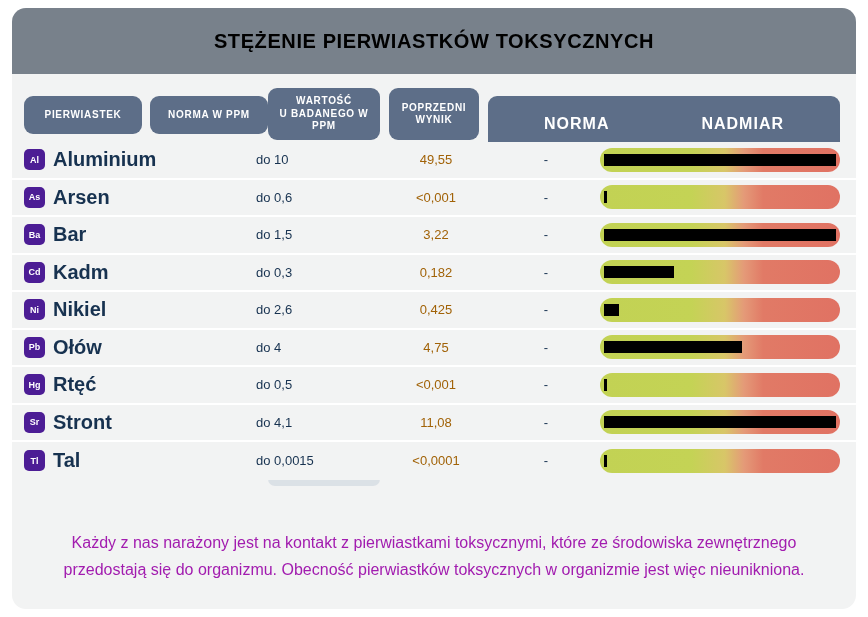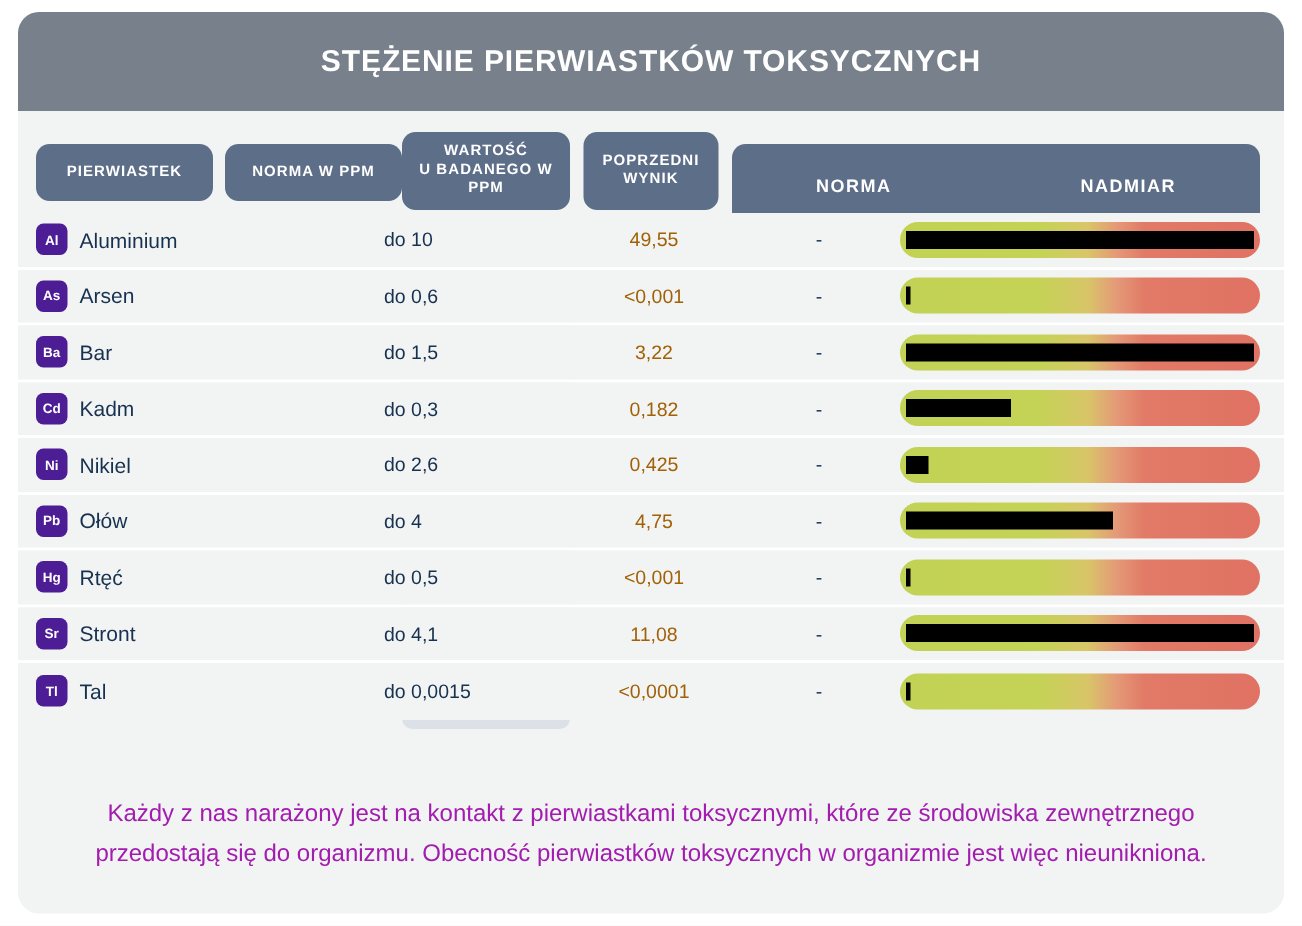--- a/index.html
+++ b/index.html
@@ -27,21 +27,21 @@
 
   
   .titlebar {
     height: 66px;
     background: #78818b;
     display: flex;
     align-items: center;
     justify-content: center;
   }
   .titlebar-text {
-    color: #ffffff;
+    color: #000000;
     font-size: 20px;
     font-weight: bold;
     letter-spacing: 0.6px;
     text-align: right;
   }
 
   
   .header-row {
     position: relative;
     height: 56px;
@@ -59,21 +59,21 @@
     align-items: center;
     justify-content: center;
     text-align: center;
     line-height: 1.25;
     box-sizing: border-box;
   }
   .chip.c-element   { left: 12px;  top: 10px; width: 118px; height: 38px; }
   .chip.c-norm      { left: 138px; top: 10px; width: 118px; height: 38px; }
   .chip.c-value     { left: 256px; top: 2px;  width: 112px; height: 52px; padding: 0 4px; }
   .chip.c-prev      { left: 377px; top: 2px;  width: 90px;  height: 52px; }
-  .chip.c-scale     { left: 476px; top: 10px; width: 352px; height: 56px; justify-content: space-between; padding: 0 56px; font-size: 12px; letter-spacing: 1px; }
+  .chip.c-scale     { left: 476px; top: 10px; width: 352px; height: 56px; justify-content: space-between; padding: 0 56px; font-size: 16px; letter-spacing: 1px; }
 
   
   .table {
     position: relative;
     margin-top: 0;
   }
   .value-col-bg {
     position: absolute;
     left: 256px;
     top: 0;
@@ -112,22 +112,22 @@
     color: #ffffff;
     font-size: 9px;
     font-weight: bold;
     display: flex;
     align-items: center;
     justify-content: center;
     flex: none;
   }
   .el-name {
     color: #173250;
-    font-size: 14px;
-    font-weight: normal;
+    font-size: 20px;
+    font-weight: bold;
   }
   .cell-norm {
     width: 124px;
     color: #173250;
     font-size: 13px;
     box-sizing: border-box;
   }
   .cell-value {
     width: 112px;
     text-align: center;

